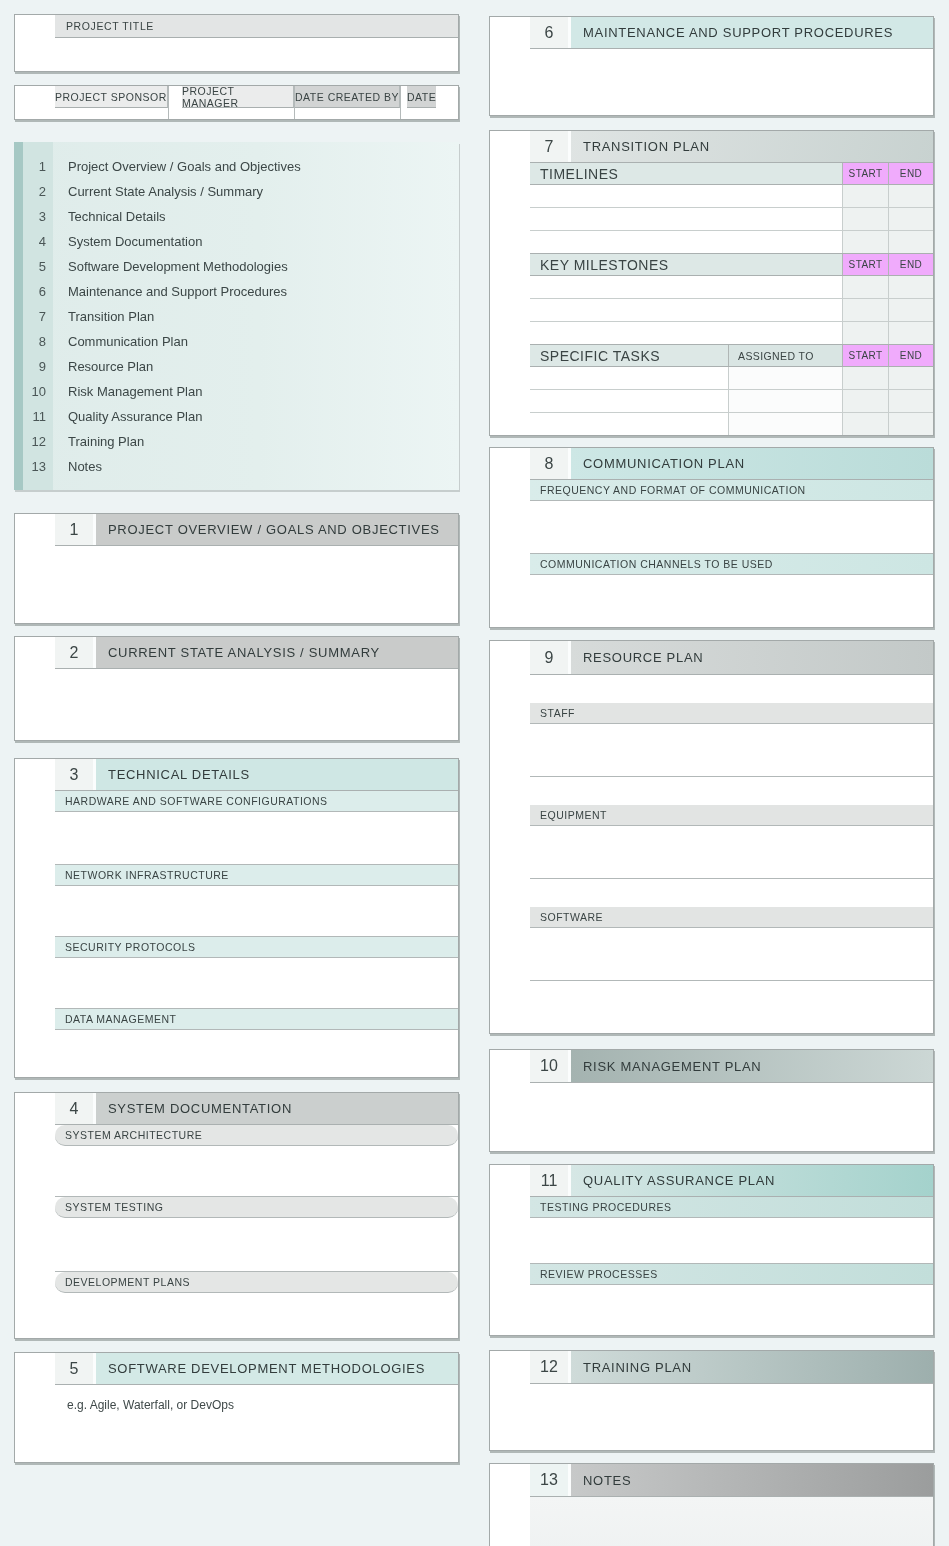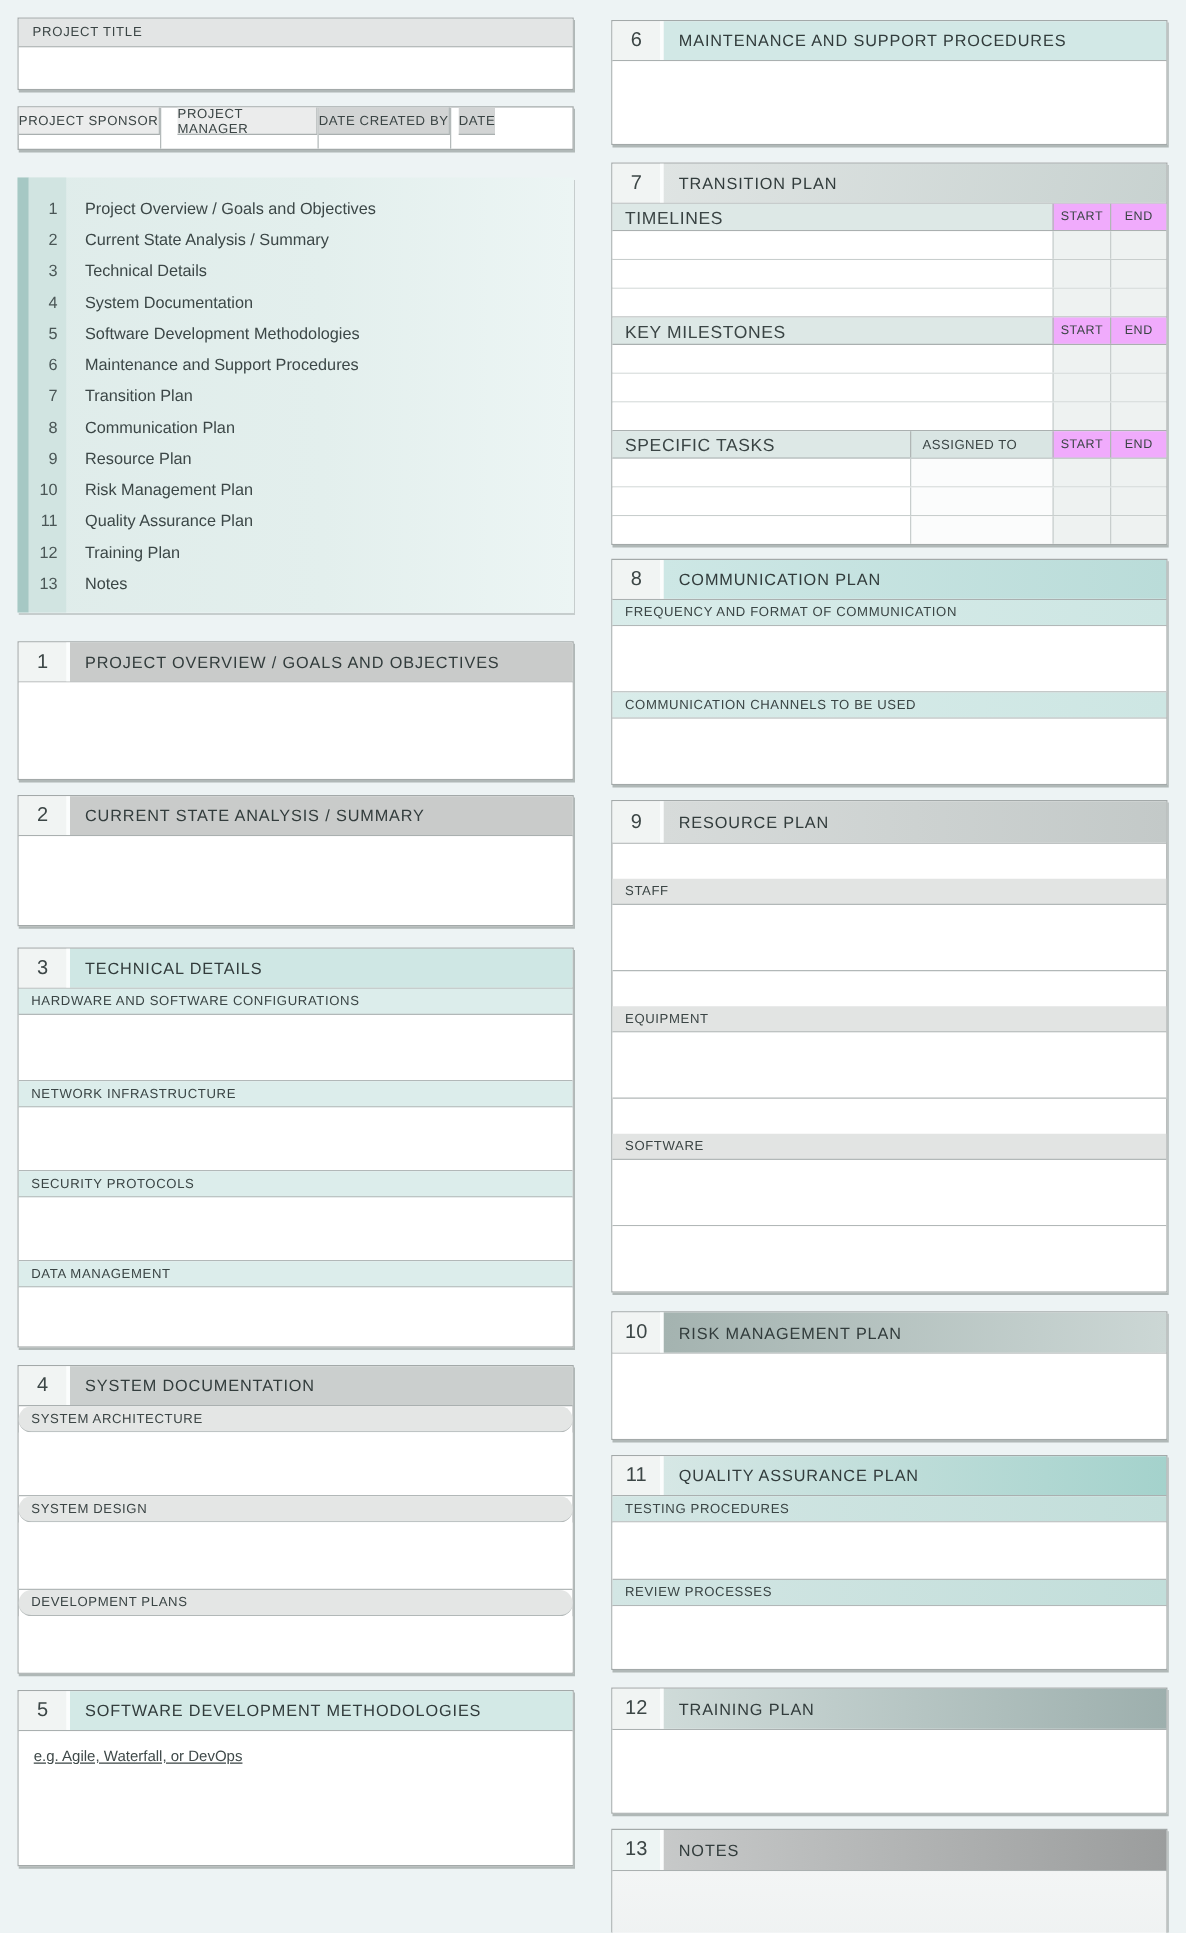--- a/index.html
+++ b/index.html
@@ -15,20 +15,21 @@
     letter-spacing:0.4px;margin:2px 0 14px 6px;white-space:nowrap;
   }
   .columns{display:flex;gap:30px;align-items:flex-start;}
   .col{width:445px;flex:0 0 445px;}
 
   .box{
     background:#ffffff;
     border:1px solid #a3a9a9;
     box-shadow:1px 2px 0 rgba(125,134,133,0.55);
     box-sizing:border-box;
+    padding-left:40px;
   }
 
   
   .pt-head{height:22px;background:#e3e5e5;border-bottom:1px solid #a9afaf;
     display:flex;align-items:center;padding-left:11px;
     font-size:10.5px;letter-spacing:0.6px;color:#3a4444;}
   .pt-body{height:33px;background:#fff;}
   .mb13{margin-bottom:13px;} .mb22{margin-bottom:22px;}
 
   .info-table{display:flex;}
@@ -78,21 +79,21 @@
     font-size:10.5px;letter-spacing:0.5px;color:#3a4444;
     border-bottom:1px solid #b2b8b8;box-sizing:border-box;}
   .sub-teal{background:#dcedeb;}
   .sub-gray{background:#e4e6e5;border-radius:10px;}
   .sub-gray9{background:#e2e4e3;margin-top:28px;}
   .sub-g8{background:linear-gradient(to right,#d9ecea,#cde6e3);}
   .sub-g11{background:linear-gradient(to right,#d3e6e4,#c2deda);}
   .sub-body{background:#fff;border-bottom:1px solid #b2b8b8;}
   .sub-body:last-child,.sec .sub-body.no-b{border-bottom:none;}
   .fill{background:#fff;}
-  .h84{height:107px;text-decoration:underline;} .h77{height:77px;} .h71{height:71px;}
+  .h84{height:77px;} .h77{height:77px;} .h71{height:71px;}
   .h68{height:68px;} .h66{height:66px;} .h52{height:52px;} .h50{height:50px;} .h47{height:47px;} .h45{height:45px;} .h53{height:53px;}
   .notes-body{height:70px;background:linear-gradient(to bottom,#f3f5f5,#eef1f1);}
   .hint-text{font-size:12px;color:#3f4949;padding:13px 0 0 12px;}
 
   
   .t7-labelrow{display:flex;height:21px;border-bottom:1px solid #aab0b0;background:#dde8e6;}
   .t7-labelrow .lab{flex:1;display:flex;align-items:center;padding-left:10px;
     font-size:14px;letter-spacing:0.5px;color:#3a4444;}
   .t7-colh{display:flex;align-items:center;justify-content:center;
     font-size:10px;letter-spacing:0.4px;color:#3a4444;background:#f0abfc;
@@ -232,21 +233,21 @@
         <div class="sub-body h47 no-b" style="border-bottom:none;"></div>
       </div>
 
       <div class="box sec" style="margin-bottom:13px;">
         <div class="sec-head">
           <div class="sec-num">4</div>
           <div class="sec-bar bar-gray4">SYSTEM DOCUMENTATION</div>
         </div>
         <div class="sub-h sub-gray">SYSTEM ARCHITECTURE</div>
         <div class="sub-body h50"></div>
-        <div class="sub-h sub-gray">SYSTEM DESIGN</div>
+        <div class="sub-h sub-gray">SYSTEM TESTING</div>
         <div class="sub-body h53"></div>
         <div class="sub-h sub-gray">DEVELOPMENT PLANS</div>
         <div class="sub-body h45" style="border-bottom:none;"></div>
       </div>
 
       <div class="box sec">
         <div class="sec-head">
           <div class="sec-num">5</div>
           <div class="sec-bar bar-teal5">SOFTWARE DEVELOPMENT METHODOLOGIES</div>
         </div>

